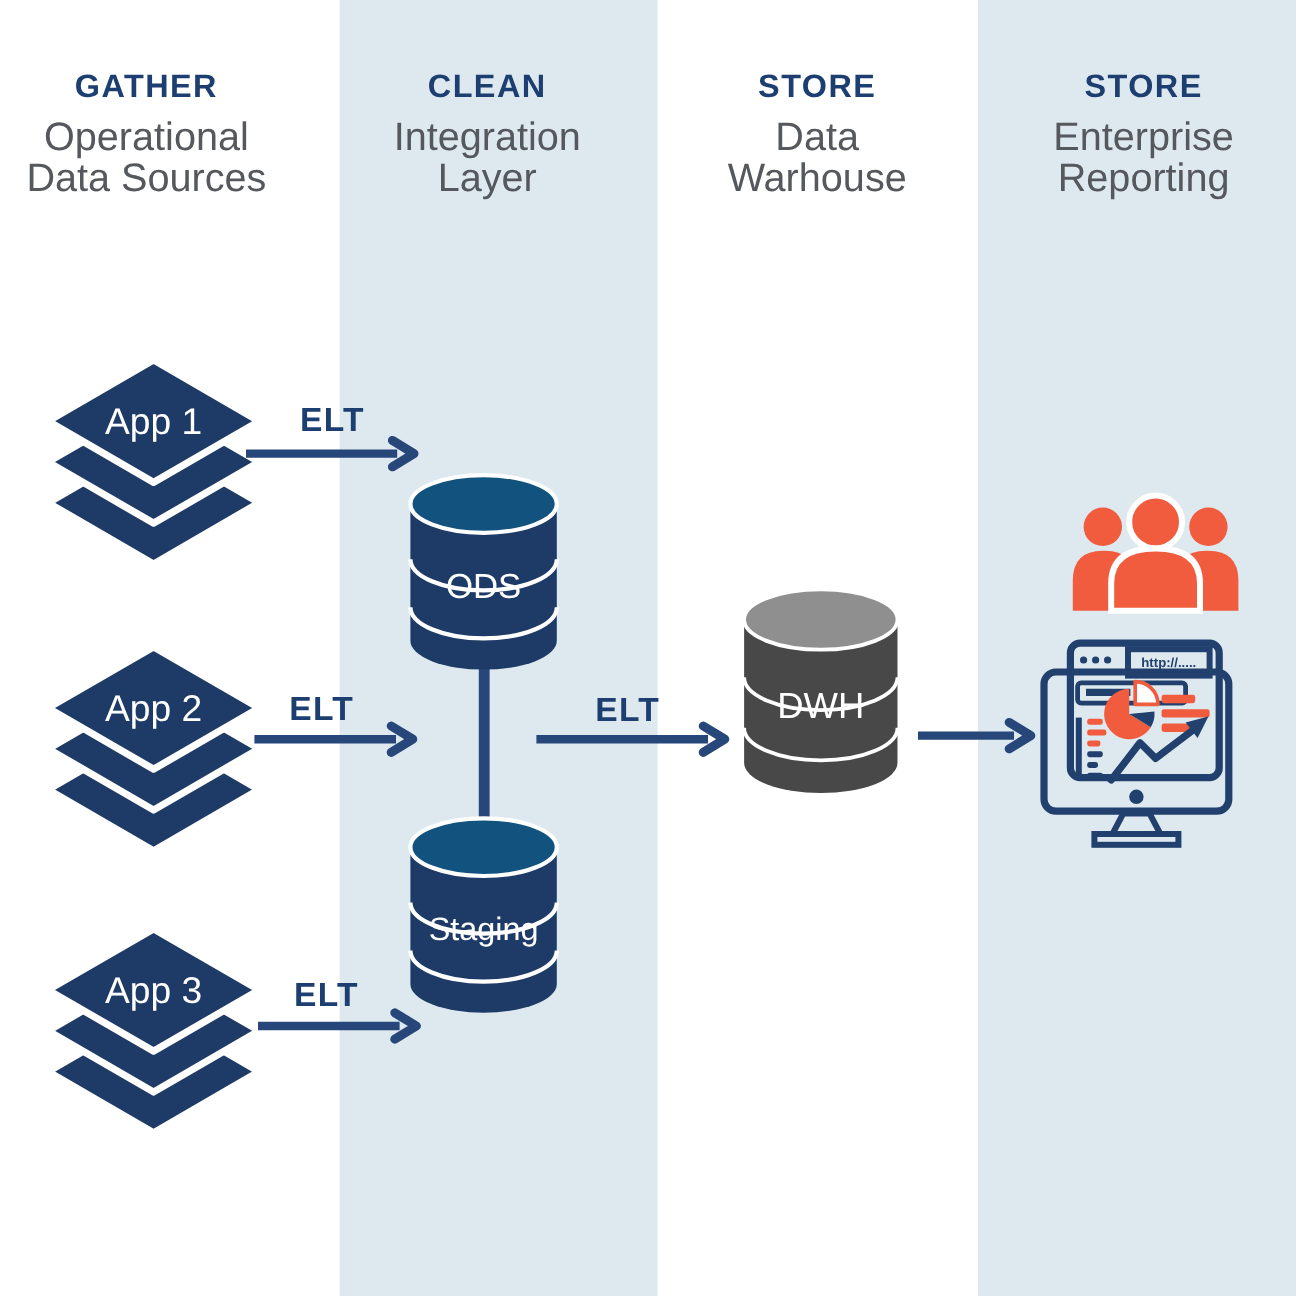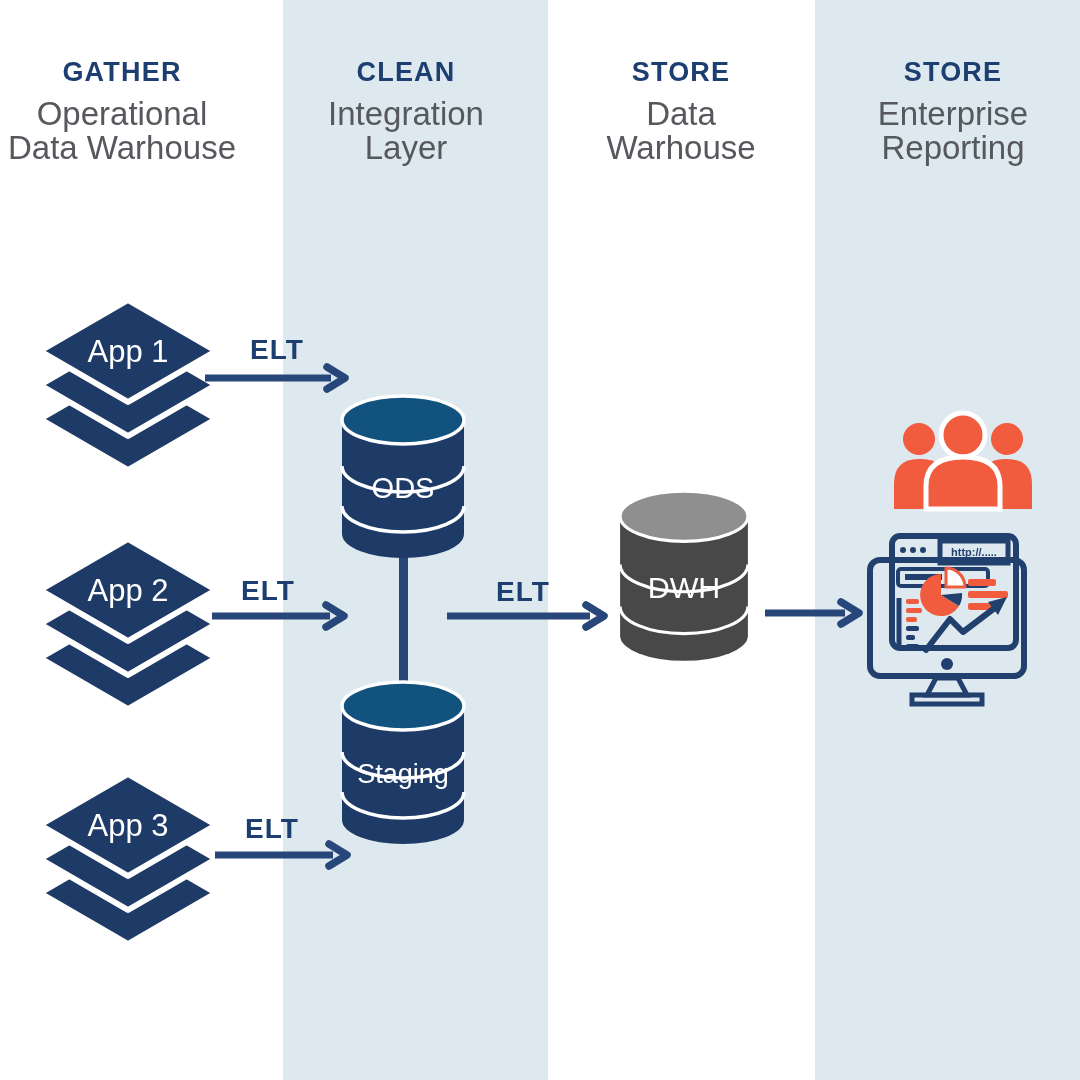--- a/index.html
+++ b/index.html
@@ -39,21 +39,21 @@
 
 <div class="canvas">
 
   <div class="band band-clean"></div>
   <div class="band band-share"></div>
 
   <div class="col-header" style="left:122px;">
     <div class="col-title">GATHER</div>
     <div class="col-sub">
       <div>Operational</div>
-      <div>Data Warhouse</div>
+      <div>Data Sources</div>
     </div>
   </div>
   <div class="col-header" style="left:681px;">
     <div class="col-title">STORE</div>
     <div class="col-sub">
       <div>Data</div>
       <div>Warhouse</div>
     </div>
   </div>
   <div class="col-header" style="left:406px;">

